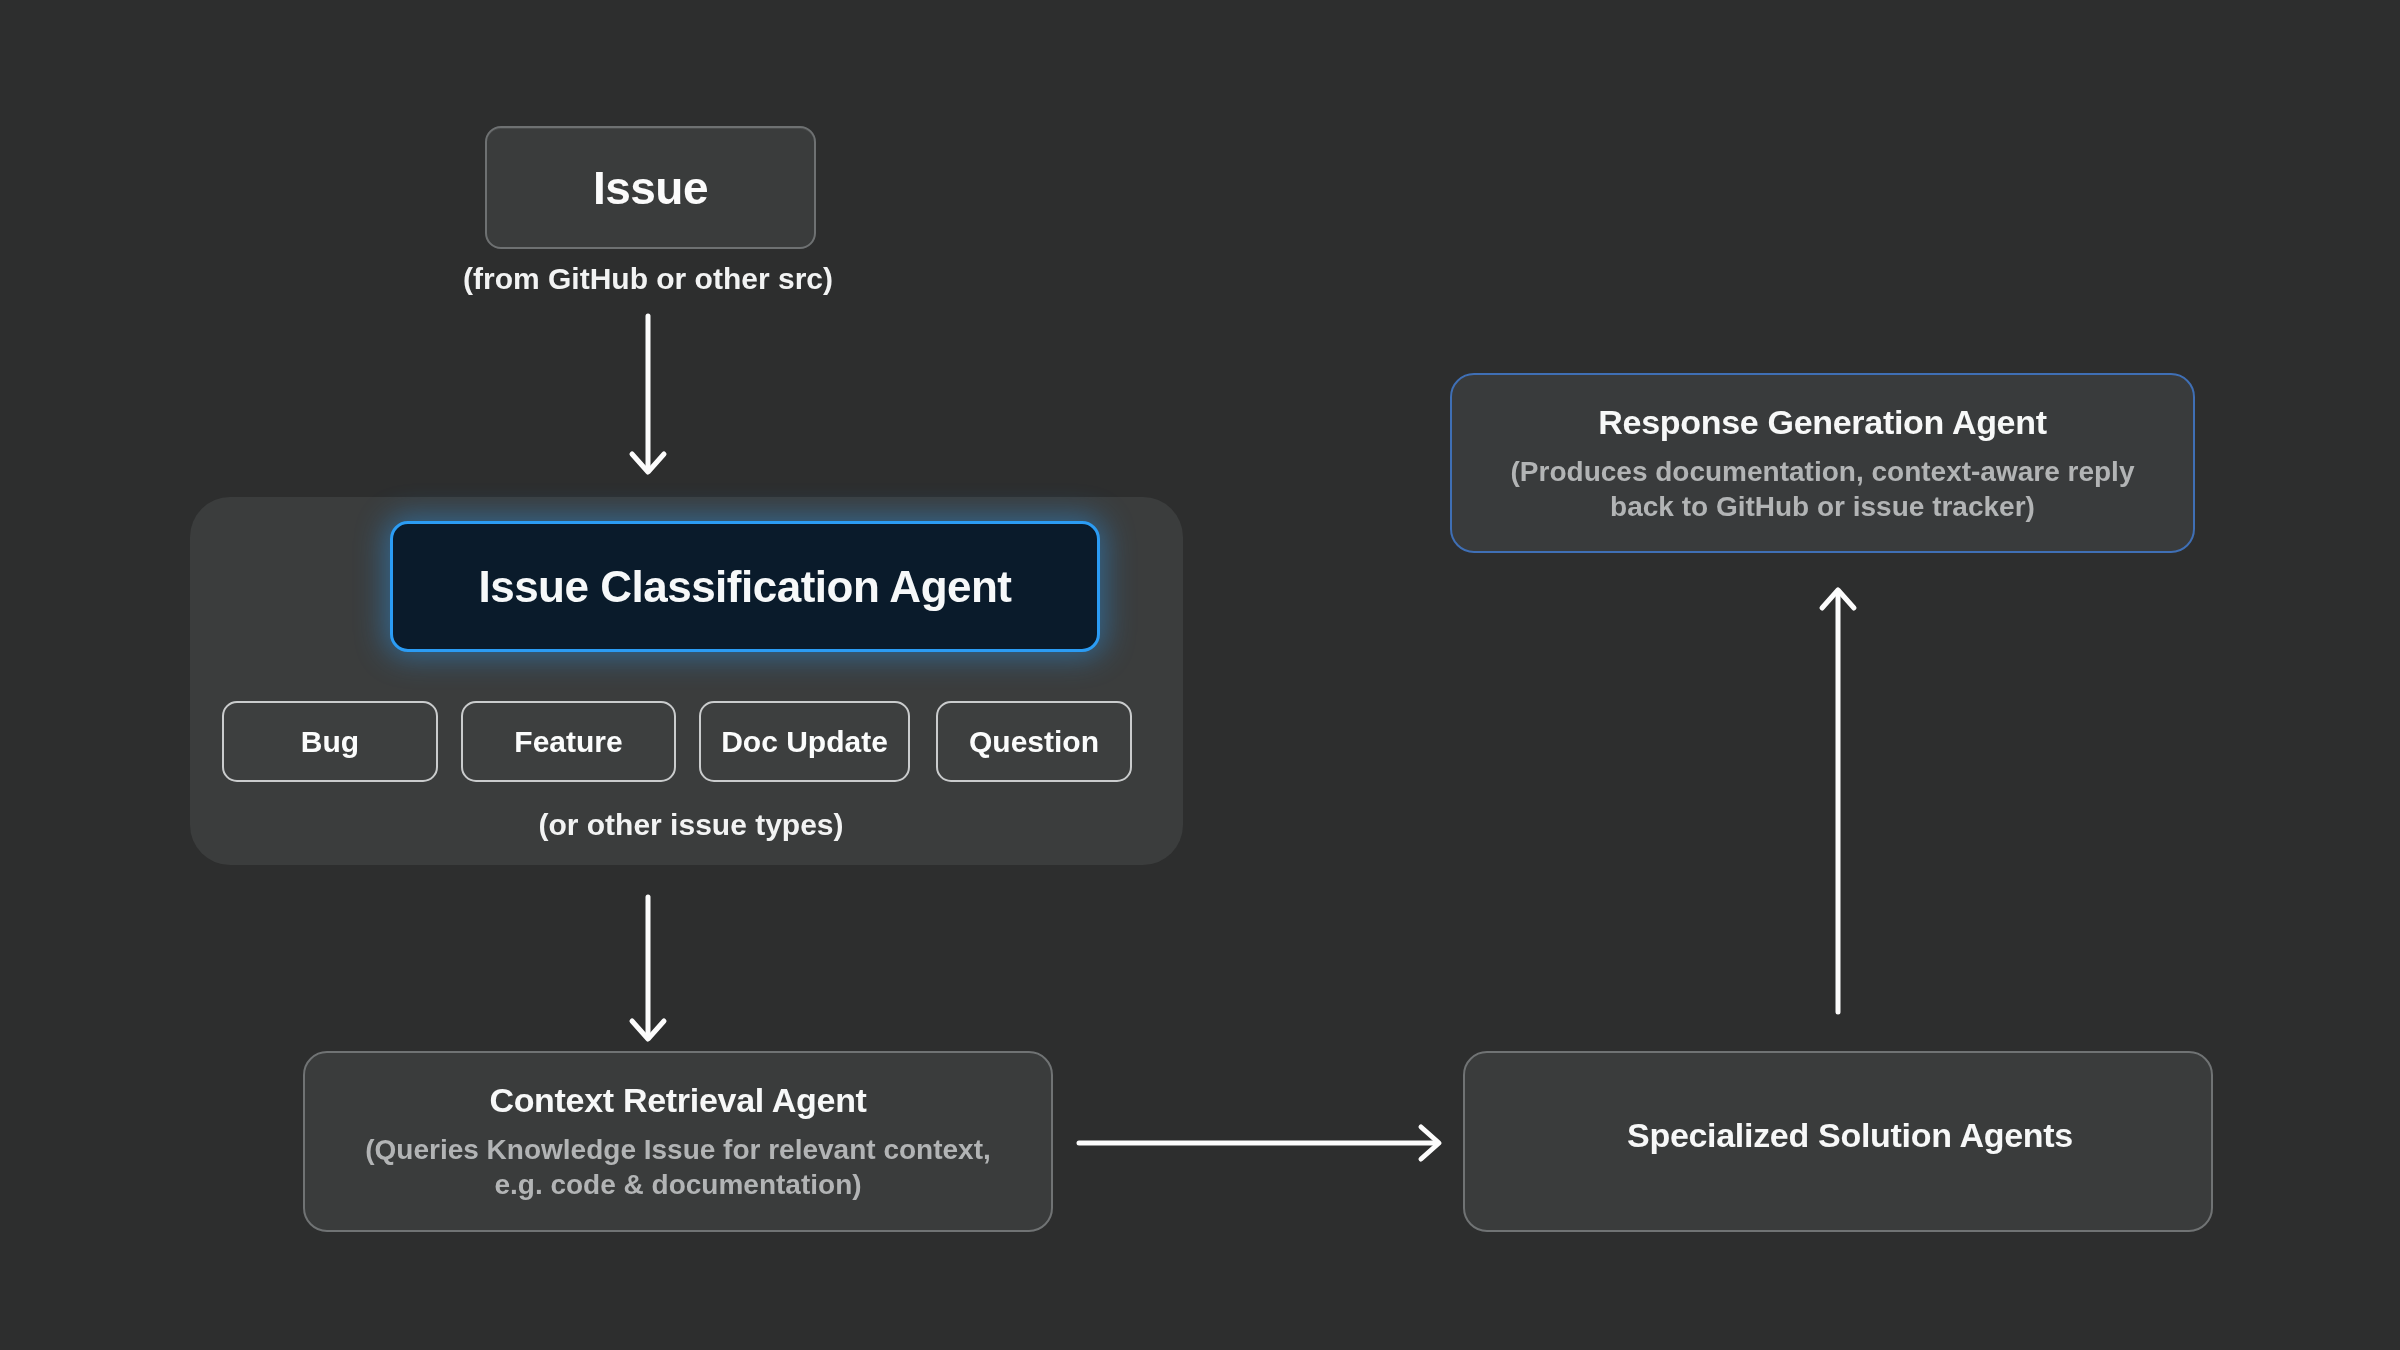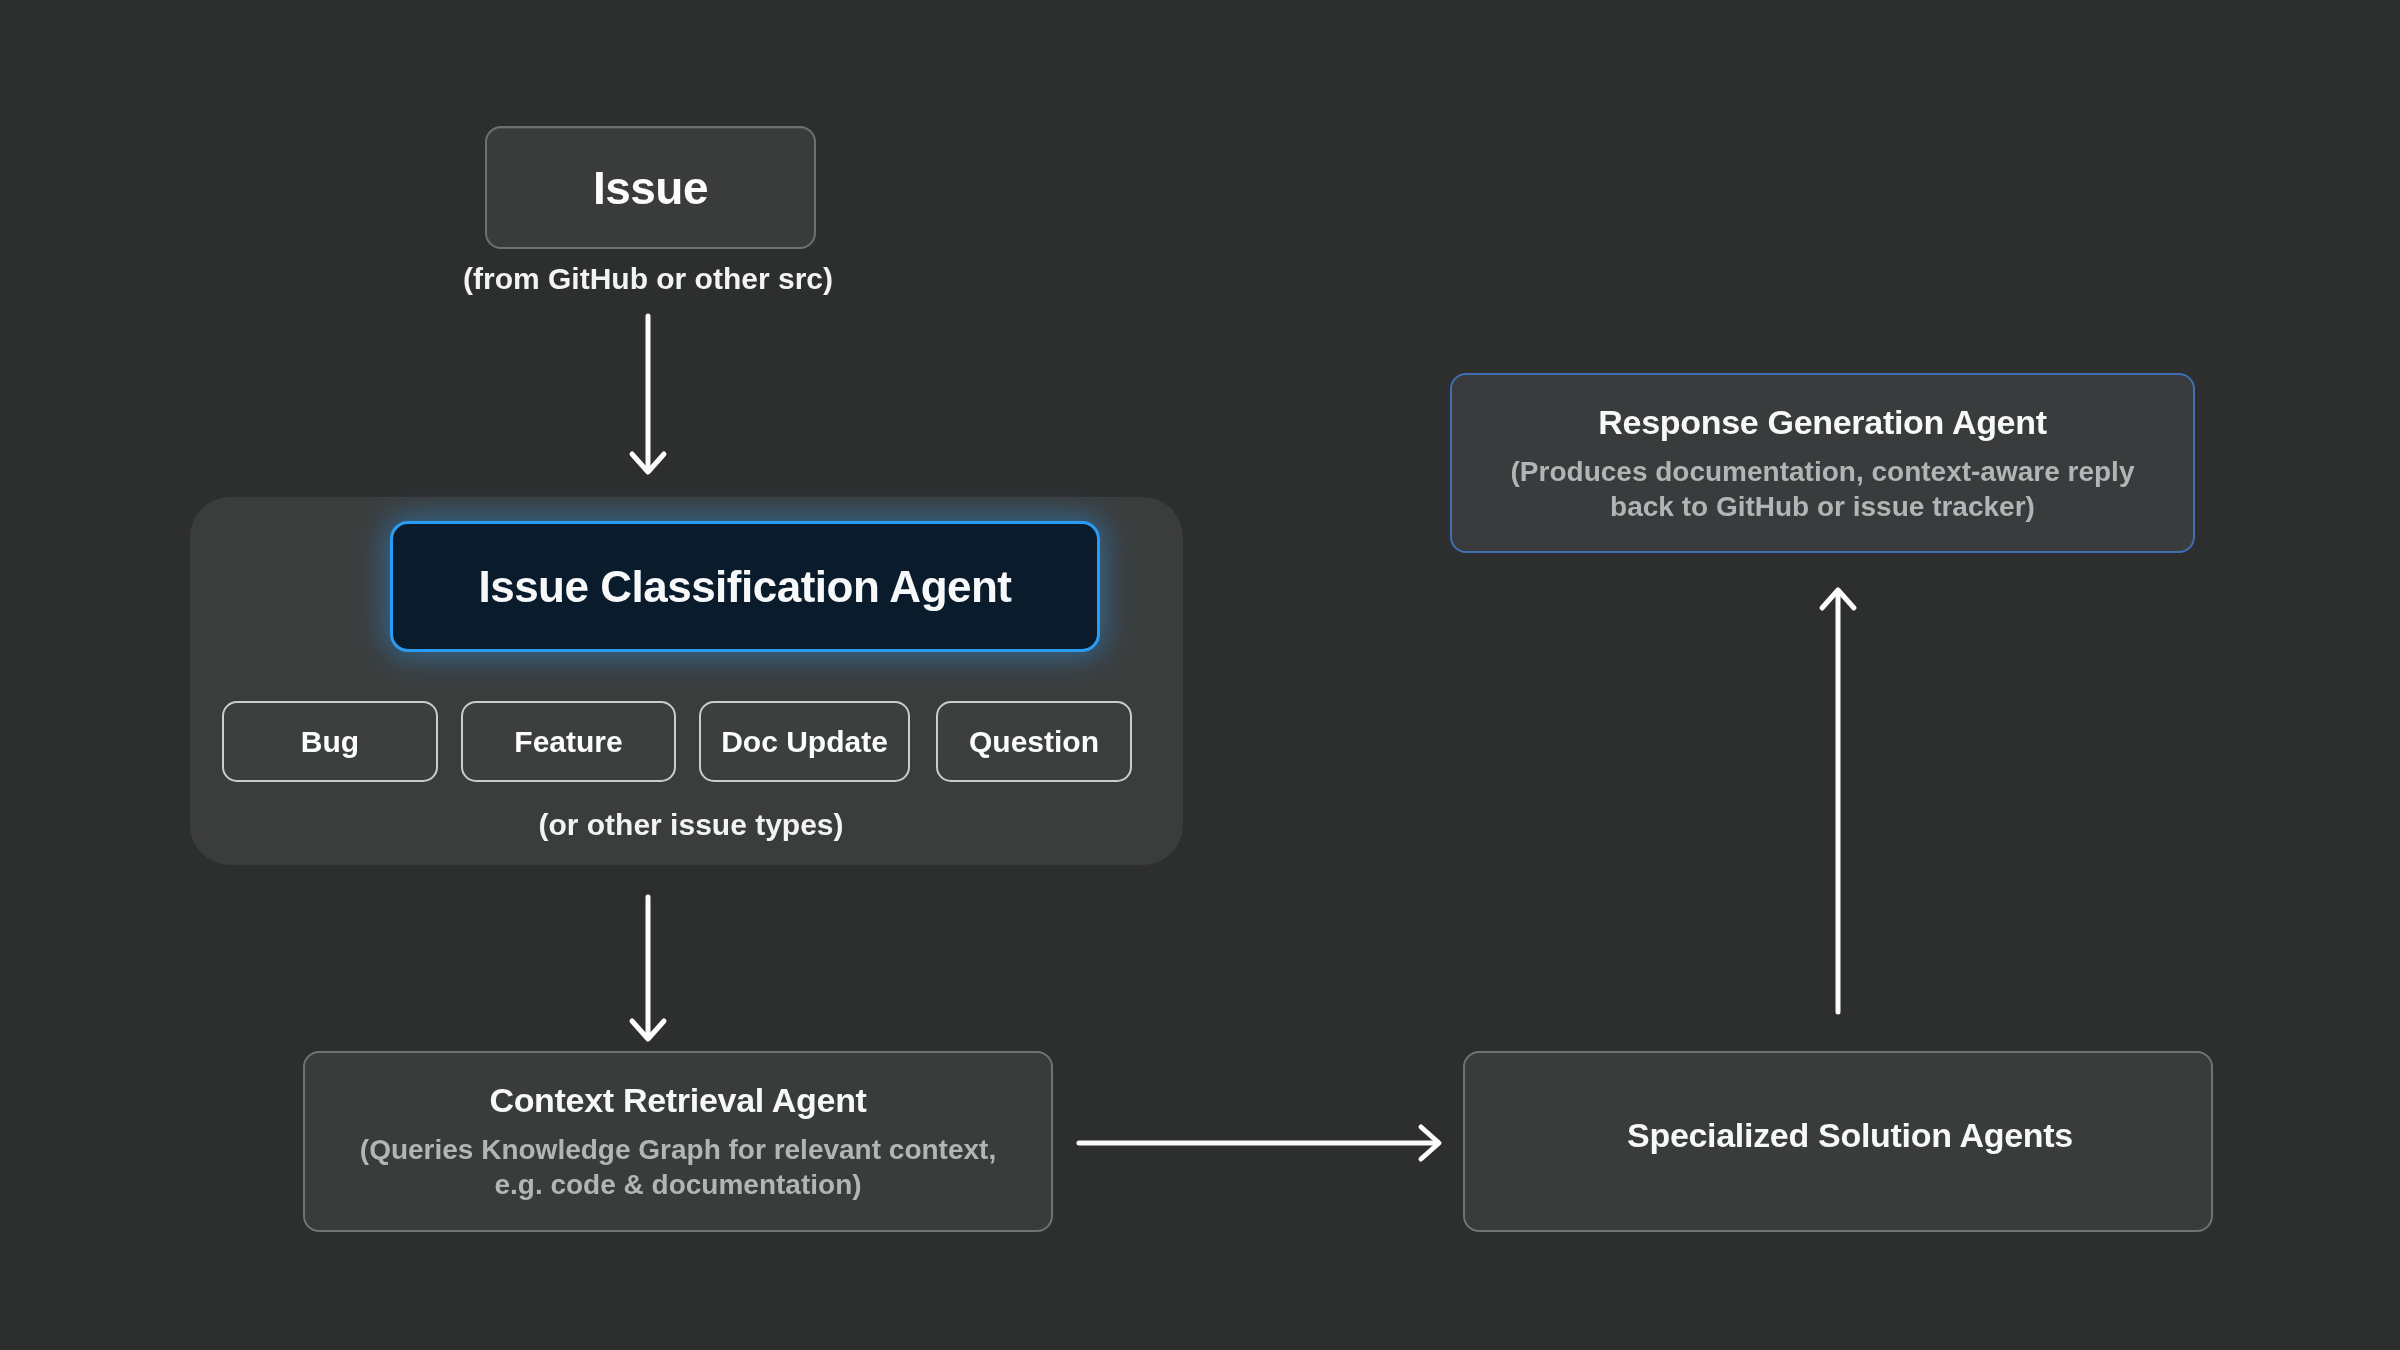--- a/index.html
+++ b/index.html
@@ -55,21 +55,21 @@
   .chip.c0 { left: 222px; width: 216px; }
   .chip.c1 { left: 461px; width: 215px; }
   .chip.c2 { left: 699px; width: 211px; }
   .chip.c3 { left: 936px; width: 196px; }
   .caption.types { left: 391px; top: 808px; width: 600px; }
 
   
   .agent-box {
     background: #3a3c3c;
     border: 2px solid #707374;
-    border-radius: 16px;
+    border-radius: 24px;
     display: flex; flex-direction: column; align-items: center; justify-content: center;
     text-align: center;
     box-sizing: border-box;
   }
   .agent-box .title {
     color: #f7f8f8; font-size: 34px; letter-spacing: -0.3px;
     margin-bottom: 12px; white-space: nowrap;
   }
   .agent-box .subtitle {
     color: #b2b4b5; font-size: 28px; line-height: 35px;
@@ -125,21 +125,21 @@
   <div class="abs caption types">(or other issue types)</div>
 
   <svg class="abs arrow" style="left:618px; top:891px;" width="60" height="158">
     <line x1="30" y1="6" x2="30" y2="146"></line>
     <path d="M 14 130 L 30 148 L 46 130"></path>
   </svg>
 
   <div class="abs agent-box context-box">
     <div class="title">Context Retrieval Agent</div>
     <div class="subtitle">
-      <span>(Queries Knowledge Graph for relevant context,</span>
+      <span>(Queries Knowledge Issue for relevant context,</span>
       <span>e.g. code &amp; documentation)</span>
     </div>
   </div>
 
   <svg class="abs arrow" style="left:1073px; top:1113px;" width="376" height="60">
     <line x1="6" y1="30" x2="364" y2="30"></line>
     <path d="M 348 14 L 366 30 L 348 46"></path>
   </svg>
 
   <div class="abs agent-box specialized-box">

